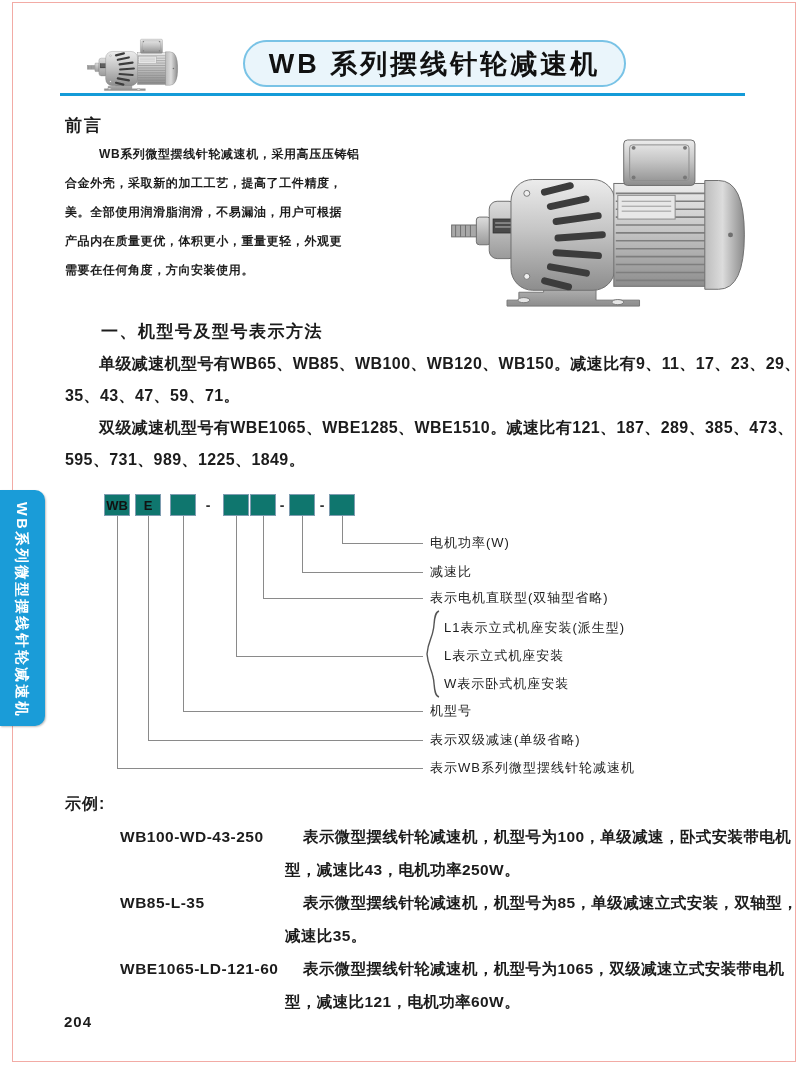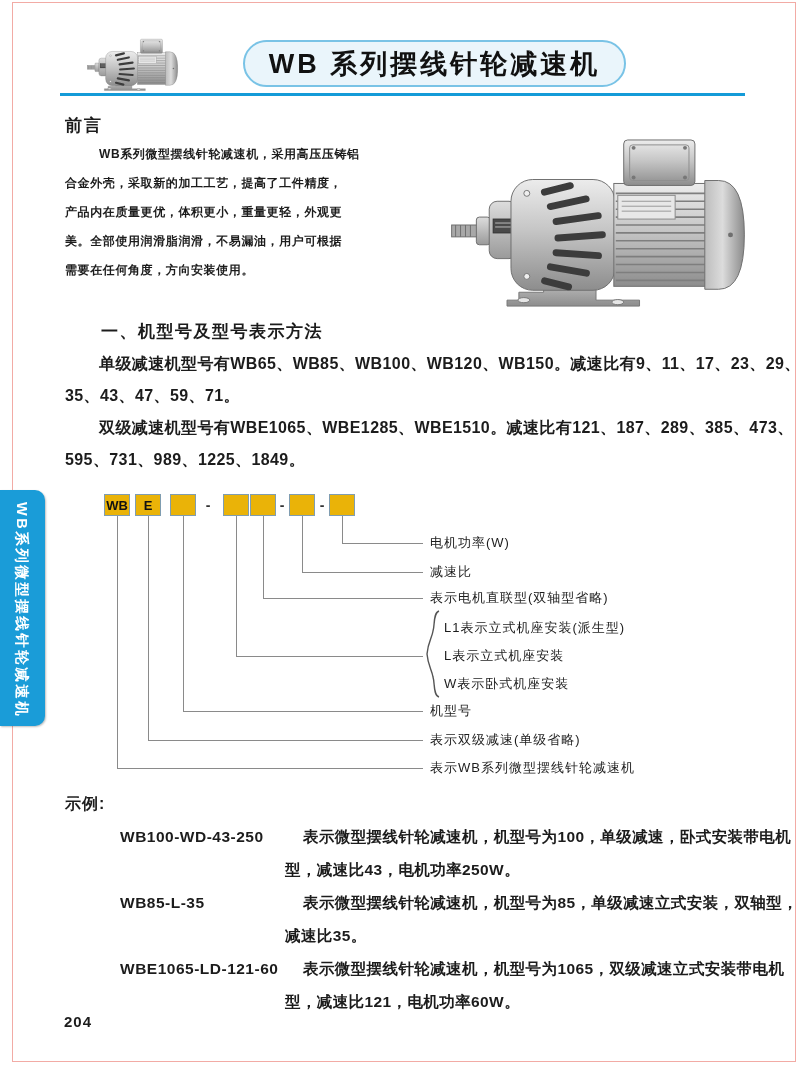--- a/index.html
+++ b/index.html
@@ -25,21 +25,21 @@
   .fw-body .ln.indent { text-indent:34px; }
 
   .photo { position:absolute; left:448px; top:136px; width:300px; height:178px; }
 
   .sec-head { position:absolute; left:65px; top:320px; font-size:17px; font-weight:bold; letter-spacing:1.5px;margin-left:36px; }
   .sec-body { position:absolute; left:65px; top:348px; width:700px; font-size:16px; font-weight:600; letter-spacing:0.4px; }
   .sec-body .ln { height:32px; line-height:32px; white-space:nowrap; }
   .sec-body .ln.indent { text-indent:34px; }
 
   .diagram { position:absolute; left:0; top:488px; width:800px; height:302px; }
-  .dbox { position:absolute; top:6px; width:26px; height:22px; background:#eab308;
+  .dbox { position:absolute; top:6px; width:26px; height:22px; background:#0f766e;
           border:1px solid #7f9db1; display:flex; align-items:center; justify-content:center;
           font-size:13px; font-weight:bold; color:#111; }
   .ddash { position:absolute; top:6px; width:12px; height:22px; display:flex; align-items:center;
            justify-content:center; font-size:14px; font-weight:bold; color:#333; }
   .vline { position:absolute; width:1px; background:#8a8a8a; }
   .hline { position:absolute; height:1px; background:#8a8a8a; }
   .dlabel { position:absolute; left:430px; transform:translateY(-50%); font-size:13px;
             font-weight:500; letter-spacing:1px; white-space:nowrap; color:#1c1c1c; }
   .dlabel.b { left:444px; }
   .brace { position:absolute; left:426px; top:122px; width:14px; height:88px; }
@@ -142,22 +142,22 @@
     <use href="#gearmotor"></use>
   </svg>
 
   <div class="title-pill">WB 系列摆线针轮减速机</div>
   <div class="blue-rule"></div>
 
   <div class="fw-head">前言</div>
   <div class="fw-body">
     <div class="ln indent">WB系列微型摆线针轮减速机，采用高压压铸铝</div>
     <div class="ln">合金外壳，采取新的加工工艺，提高了工件精度，</div>
+    <div class="ln">美。全部使用润滑脂润滑，不易漏油，用户可根据</div>
     <div class="ln">产品内在质量更优，体积更小，重量更轻，外观更</div>
-    <div class="ln">美。全部使用润滑脂润滑，不易漏油，用户可根据</div>
     <div class="ln">需要在任何角度，方向安装使用。</div>
   </div>
 
   <svg class="photo" viewBox="0 0 300 180">
     <use href="#gearmotor"></use>
   </svg>
 
   <div class="sec-head">一、机型号及型号表示方法</div>
   <div class="sec-body">
     <div class="ln indent">单级减速机型号有WB65、WB85、WB100、WB120、WB150。减速比有9、11、17、23、29、</div>

